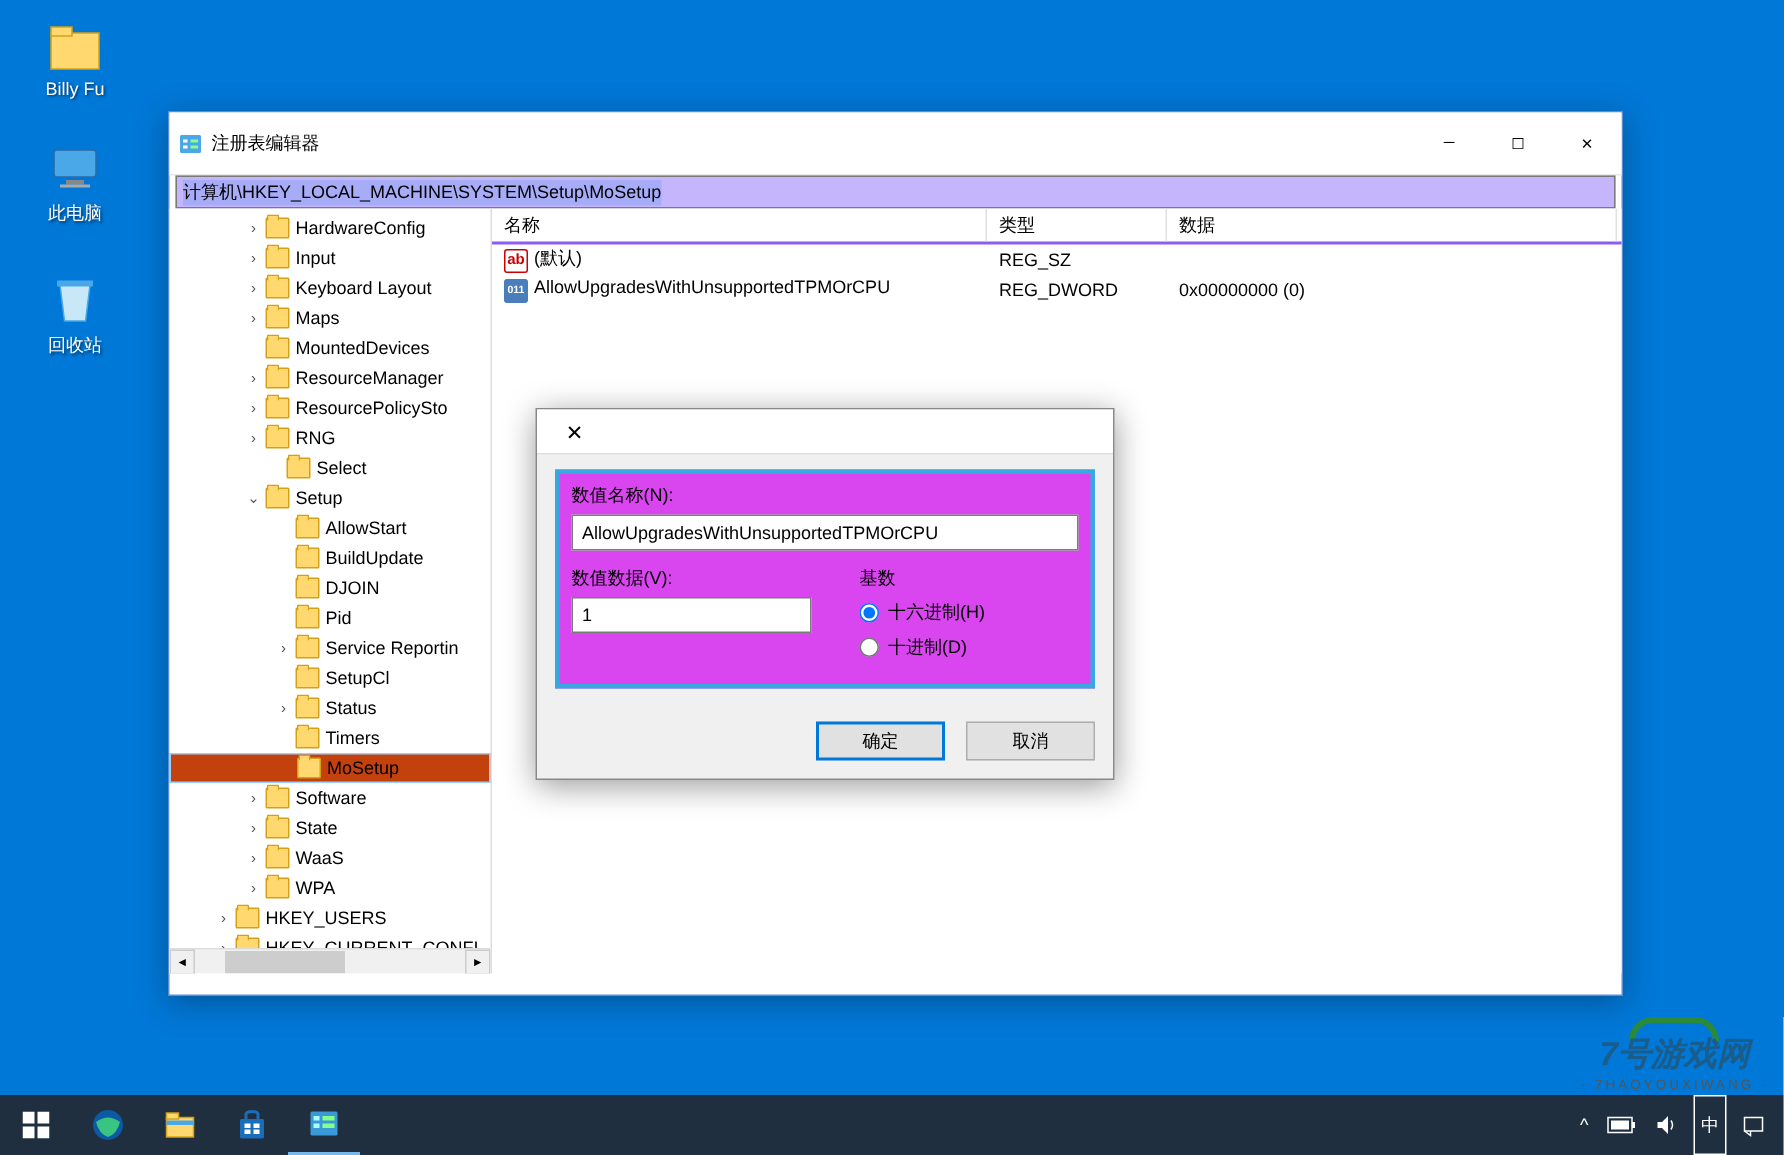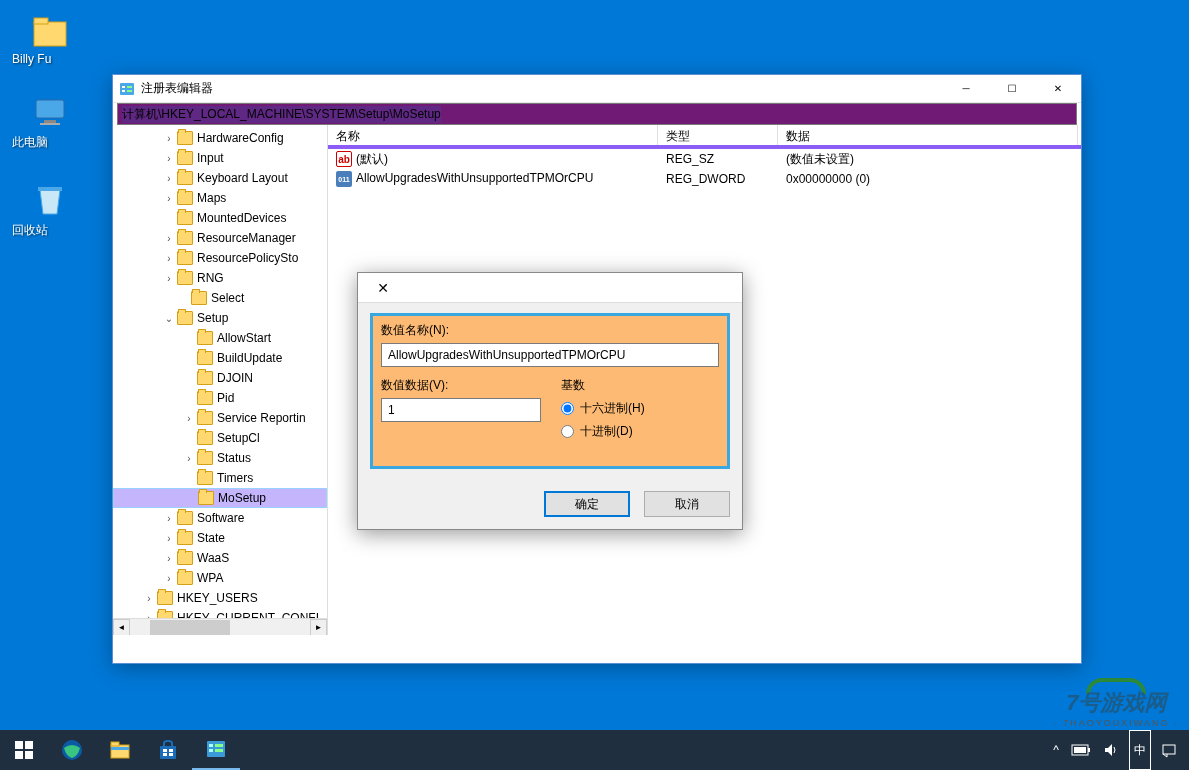--- a/index.html
+++ b/index.html
@@ -1,66 +1,66 @@
 <!DOCTYPE html>
 <html><head>
 <meta charset="utf-8">
 <style>
 * { margin: 0; padding: 0; box-sizing: border-box; font-family: "Microsoft YaHei", "Segoe UI", Tahoma, sans-serif; }
 body { width: 1189px; height: 770px; background: #0078d7; overflow: hidden; position: relative; }
 
 
-.desktop-icon { position: absolute; width: 76px; cursor: pointer; }
+.desktop-icon { position: absolute; width: 76px; text-align: center; cursor: pointer; }
 .desktop-icon .icon-img { width: 40px; height: 40px; margin: 0 auto 2px; }
 .desktop-icon .label { color: #fff; font-size: 12px; text-shadow: 1px 1px 2px rgba(0,0,0,.6); }
 
 
 .window { position: absolute; left: 112px; top: 74px; width: 970px; height: 590px; background: #fff; border: 1px solid #5a8fd6; box-shadow: 0 4px 20px rgba(0,0,0,.3); }
-.titlebar { height: 28px; background: #fff; display: flex; align-items: center; padding: 0 0 0 6px; border-bottom: 1px solid #e8e8e8; }
+.titlebar { height: 42px; background: #fff; display: flex; align-items: center; padding: 0 0 0 6px; border-bottom: 1px solid #e8e8e8; }
 .titlebar-icon { width: 16px; height: 16px; margin-right: 6px; }
 .titlebar-text { font-size: 12px; color: #000; flex: 1; }
 .titlebar-controls { display: flex; }
 .titlebar-btn { width: 46px; height: 30px; display: flex; align-items: center; justify-content: center; font-size: 10px; color: #000; cursor: pointer; }
 
 .menubar { height: 22px; display: flex; align-items: center; padding: 0 6px; font-size: 12px; background: #fff; }
 .menubar-item { padding: 2px 8px; cursor: pointer; }
 
-.address-bar { height: 22px; border: 1px solid #7a7a7a; margin: 0 4px; background: #701a75; display: flex; align-items: center; padding: 0 4px; font-size: 12px; }
+.address-bar { height: 22px; border: 1px solid #7a7a7a; margin: 0 4px; background: #c4b5fd; display: flex; align-items: center; padding: 0 4px; font-size: 12px; }
 .address-highlight { background: linear-gradient(to bottom, rgba(0,120,215,.15), rgba(0,120,215,.15)); }
 
 .content { display: flex; height: calc(100% - 78px); }
 .tree-panel { width: 215px; border-right: 1px solid #ddd; overflow: hidden; font-size: 12px; padding-top: 3px; background: #fff; position: relative; }
 .tree-item { display: flex; align-items: center; height: 20px; white-space: nowrap; cursor: pointer; }
-.tree-item.selected { background: #c4b5fd; border: 1px solid #99d1ff; }
+.tree-item.selected { background: #c2410c; border: 1px solid #99d1ff; }
 .tree-expand { width: 12px; text-align: center; color: #555; font-size: 10px; }
 .tree-folder { width: 16px; height: 14px; background: #ffd970; border: 1px solid #d4a017; border-radius: 1px; margin: 0 4px 0 2px; position: relative; }
 .tree-folder::before { content: ''; position: absolute; top: -3px; left: 0; width: 6px; height: 3px; background: #ffd970; border: 1px solid #d4a017; border-bottom: none; border-radius: 1px 1px 0 0; }
 .tree-scrollbar { position: absolute; bottom: 0; left: 0; right: 0; height: 17px; background: #f0f0f0; border-top: 1px solid #ddd; display: flex; }
 .scroll-btn { width: 17px; height: 17px; background: #f0f0f0; border: 1px solid #ccc; display: flex; align-items: center; justify-content: center; font-size: 8px; }
 .scroll-thumb { width: 80px; height: 15px; background: #cdcdcd; margin: 1px 0 0 20px; }
 
 .list-panel { flex: 1; background: #fff; position: relative; }
-.list-header { display: flex; height: 24px; border-bottom: 4px solid #8b5cf6; font-size: 12px; }
+.list-header { display: flex; height: 24px; border-bottom: 2px solid #8b5cf6; font-size: 12px; }
 .list-header-col { padding: 3px 8px; border-right: 1px solid #e0e0e0; }
 .list-row { display: flex; height: 20px; align-items: center; font-size: 12px; cursor: pointer; }
 .list-cell { padding: 0 8px; white-space: nowrap; overflow: hidden; }
 .value-icon { width: 16px; height: 16px; display: inline-flex; align-items: center; justify-content: center; font-size: 10px; margin-right: 4px; border-radius: 2px; }
 .value-icon.sz { background: #fff; border: 1px solid #c00; color: #c00; font-weight: bold; }
 .value-icon.dw { background: #4a7ebb; color: #fff; font-size: 7px; font-weight: bold; }
 
 
 .dialog { position: absolute; left: 357px; top: 272px; width: 386px; background: #f0f0f0; border: 1px solid #888; box-shadow: 0 4px 20px rgba(0,0,0,.4); }
 .dialog-titlebar { height: 30px; background: #fff; display: flex; align-items: center; padding: 0 10px; border-bottom: 1px solid #ddd; }
 .dialog-title-text { font-size: 12px; flex: 1; }
 .dialog-close { width: 30px; height: 30px; display: flex; align-items: center; justify-content: center; cursor: pointer; font-size: 14px; }
 .dialog-body { padding: 10px 12px; }
-.highlight-box { border: 3px solid #3aa8e0; padding: 6px 8px 20px; background: #fdba74; }
+.highlight-box { border: 3px solid #3aa8e0; padding: 6px 8px 10px; background: #d946ef; }
 .dlg-label { font-size: 12px; margin-bottom: 4px; display: block; }
 .dlg-input { width: 100%; height: 24px; border: 1px solid #7a7a7a; background: #fff; padding: 0 6px; font-size: 12px; }
-.dlg-row { display: flex; gap: 20px; margin-top: 10px; }
+.dlg-row { display: flex; gap: 32px; margin-top: 10px; }
 .dlg-col-left { width: 160px; }
 .dlg-col-right { flex: 1; }
 .radio-group { margin-top: 4px; }
 .radio-item { display: flex; align-items: center; font-size: 12px; margin: 6px 0; cursor: pointer; }
 .radio-item input { margin-right: 6px; }
 .dialog-buttons { display: flex; justify-content: flex-end; gap: 14px; padding: 12px 12px 12px; }
 .dlg-btn { width: 86px; height: 26px; border: 1px solid #adadad; background: #e1e1e1; font-size: 12px; cursor: pointer; }
 .dlg-btn.primary { border: 2px solid #0078d7; }
 
 
@@ -263,21 +263,20 @@
     <div class="list-panel">
       <div class="list-header">
         <div class="list-header-col" style="width:330px">名称</div>
         <div class="list-header-col" style="width:120px">类型</div>
         <div class="list-header-col" style="width:300px">数据</div>
       </div>
       <div id="list-rows">
           <div class="list-row">
             <div class="list-cell" style="width: 330px;"><span class="value-icon sz">ab</span><span>(默认)</span></div>
             <div class="list-cell" style="width: 120px;">REG_SZ</div>
-            <div class="list-cell" style="width: 300px;">(数值未设置)</div>
           </div>
           <div class="list-row">
             <div class="list-cell" style="width: 330px;"><span class="value-icon dw">011</span><span>AllowUpgradesWithUnsupportedTPMOrCPU</span></div>
             <div class="list-cell" style="width: 120px;">REG_DWORD</div>
             <div class="list-cell" style="width: 300px;">0x00000000 (0)</div>
           </div>
         </div>
     </div>
   </div>
 </div>

